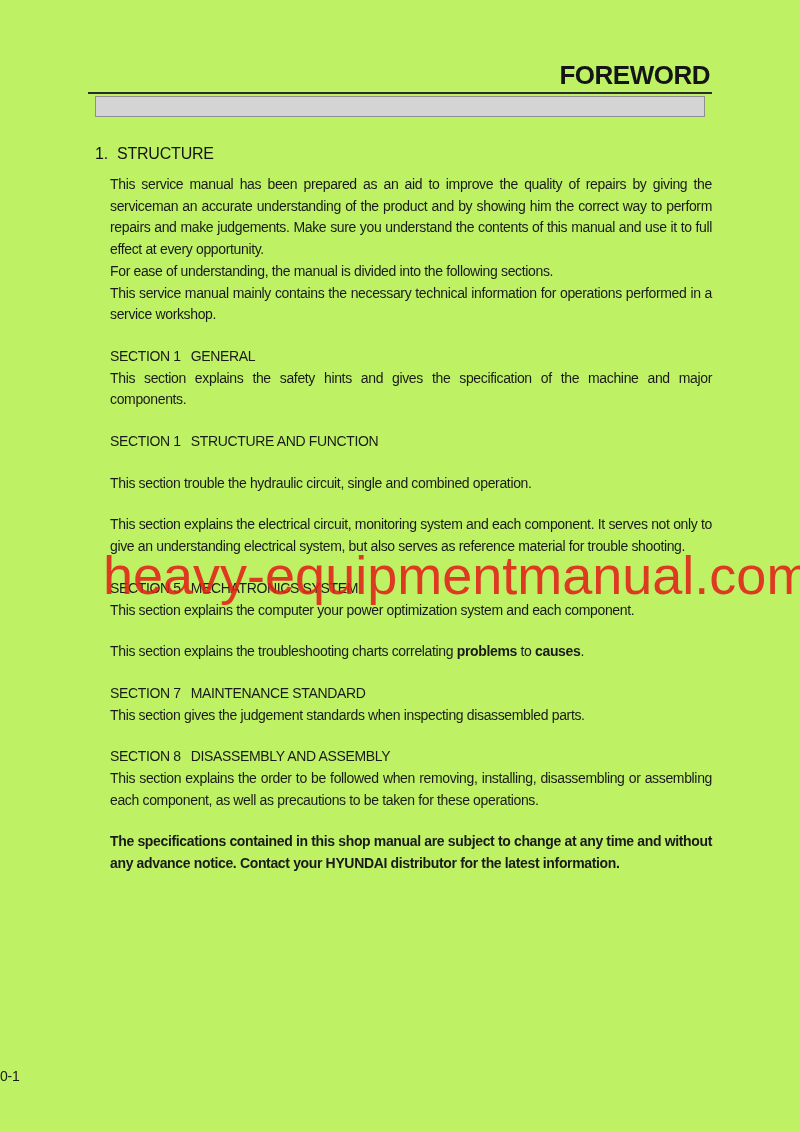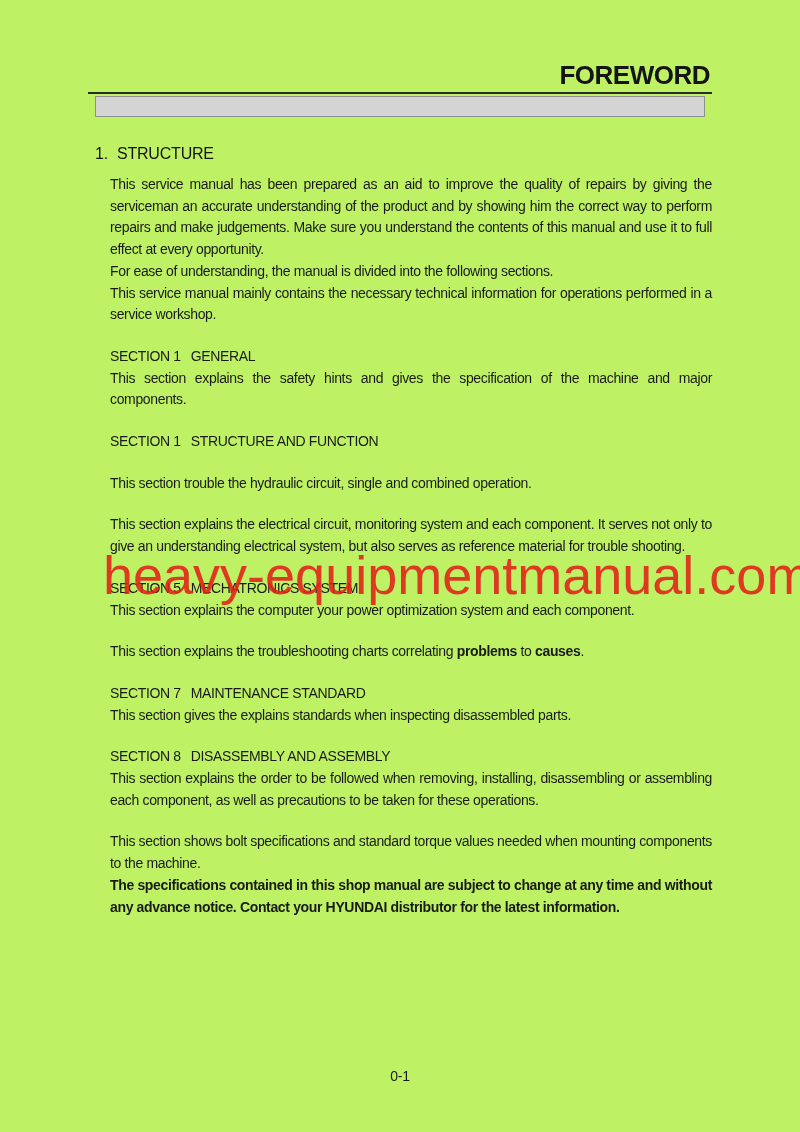--- a/index.html
+++ b/index.html
@@ -77,21 +77,21 @@
     white-space: nowrap;
     opacity: 0.88;
     pointer-events: none;
   }
   
   .page-number {
     position: absolute;
     top: 1068px;
     left: 0;
     width: 100%;
-    text-align: center;
+    text-align: left;
     font-size: 14px;
     letter-spacing: -0.2px;
     color: #1a1a1a;
   }
 </style>
 </head>
 <body>
 
 <div class="page">
 
@@ -129,28 +129,27 @@
           </section>
           <section class="manual-section">
             <h3><span class="sec-label">SECTION 5</span><span>MECHATRONICS SYSTEM</span></h3>
             <p><span>This section explains the computer your power optimization system and each component.</span></p>
           </section>
           <section class="manual-section">
             <p><span>This section explains the troubleshooting charts correlating </span><b>problems</b><span> to </span><b>causes</b><span>.</span></p>
           </section>
           <section class="manual-section">
             <h3><span class="sec-label">SECTION 7</span><span>MAINTENANCE STANDARD</span></h3>
-            <p><span>This section gives the explains standards when inspecting disassembled parts.</span></p>
+            <p><span>This section gives the judgement standards when inspecting disassembled parts.</span></p>
           </section>
           <section class="manual-section">
             <h3><span class="sec-label">SECTION 8</span><span>DISASSEMBLY AND ASSEMBLY</span></h3>
             <p><span>This section explains the order to be followed when removing, installing, disassembling or assembling each component, as well as precautions to be taken for these operations.</span></p>
           </section>
           <section class="manual-section">
-            <p><span>This section shows bolt specifications and standard torque values needed when mounting components to the machine.</span></p>
           </section>
         </div>
 
       <p class="closing">The specifications contained in this shop manual are subject to change at any time and without any advance notice.  Contact your HYUNDAI distributor for the latest information.</p>
     </div>
   </div>
 
   <div class="watermark" style="color: rgb(227, 33, 24);">heavy-equipmentmanual.com</div>
 
   <div class="page-number">0-1</div>

